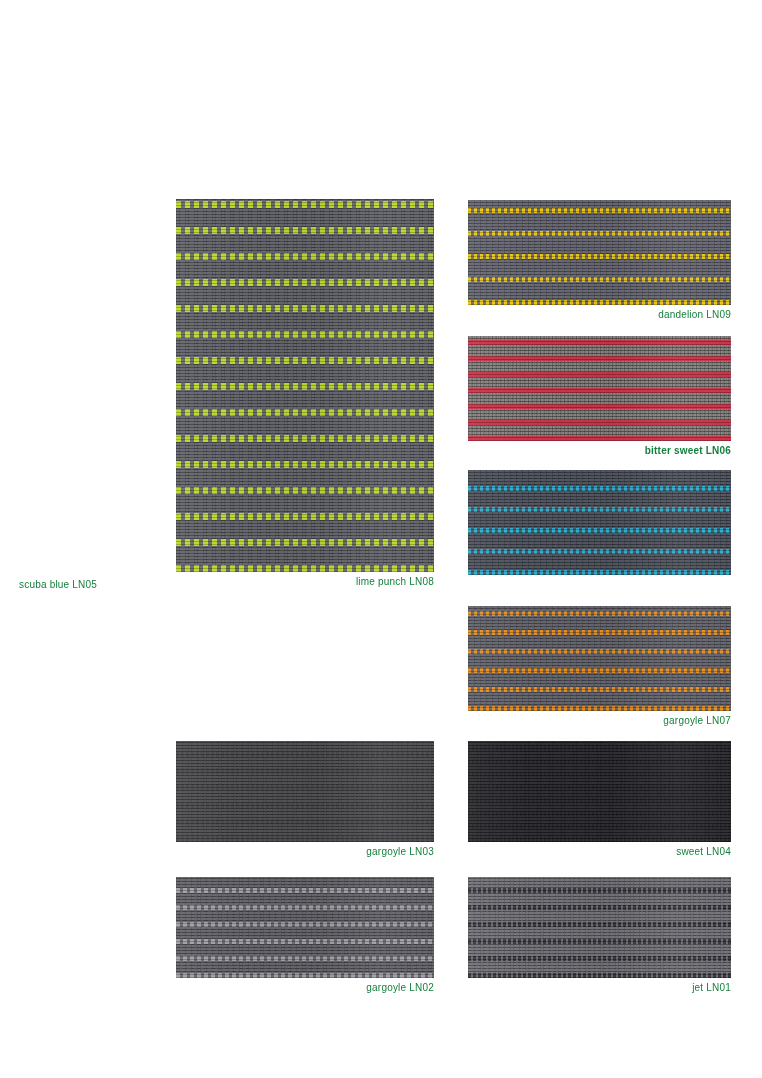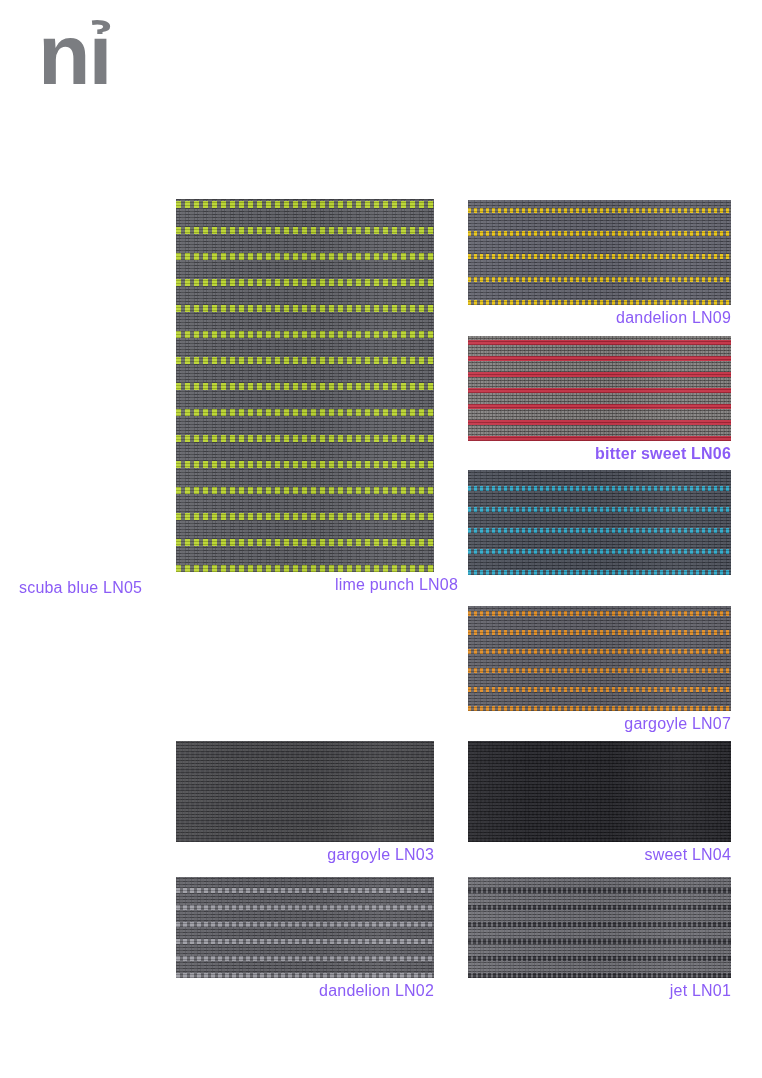--- a/index.html
+++ b/index.html
@@ -58,44 +58,43 @@
        rgba(255,255,255,0.045) 0%,
        rgba(255,255,255,0.00) 22%,
        rgba(0,0,0,0.035) 55%,
        rgba(255,255,255,0.035) 80%,
        rgba(255,255,255,0.00) 100%);
   }
   .swatch-label {
     position: absolute;
     right: 0;
     white-space: nowrap;
-    font-size: 16px;
+    font-size: 10px;
     letter-spacing: 0.2px;
-    color: #8b5cf6;
+    color: #15803d;
     font-family: "Liberation Sans", sans-serif;
   }
 </style>
 </head>
 <body>
 
 <div id="title-block">
-  <span class="title-line" id="title-line-2">nỉ</span>
 </div>
 
 <div id="swatch-gallery">
     <div class="swatch-plate" style="left: 176px; top: 199px; width: 258px; height: 373px;">
       <div class="swatch" style="background: rgb(92, 93, 99);">
         <div class="weave" style="background: repeating-linear-gradient(90deg, rgb(76, 77, 83) 0px, rgb(76, 77, 83) 1px, rgba(0, 0, 0, 0) 1px, rgba(0, 0, 0, 0) 3px), repeating-linear-gradient(0deg, rgba(0, 0, 0, 0.22) 0px, rgba(0, 0, 0, 0.22) 1px, rgba(255, 255, 255, 0.05) 1px, rgba(255, 255, 255, 0.05) 3px), linear-gradient(rgb(92, 93, 99), rgb(92, 93, 99)); background-blend-mode: normal, overlay, normal;"></div>
         <div class="stripes" style="background: repeating-linear-gradient(0deg, rgb(184, 211, 42) 0px, rgb(184, 211, 42) 7px, rgba(0, 0, 0, 0) 7px, rgba(0, 0, 0, 0) 26px); opacity: 1;"></div>
         <div class="stripes" style="background: repeating-linear-gradient(90deg, rgba(0, 0, 0, 0) 0px, rgba(0, 0, 0, 0) 5px, rgb(92, 93, 99) 5px, rgb(92, 93, 99) 9px); opacity: 0.92;"></div>
         <div class="weave" style="background: repeating-linear-gradient(0deg, rgba(0, 0, 0, 0.2) 0px, rgba(0, 0, 0, 0.2) 1px, rgba(255, 255, 255, 0.06) 1px, rgba(255, 255, 255, 0.06) 3px);"></div>
         <div class="sheen"></div>
       </div>
     </div>
-    <div class="swatch-label" style="position: absolute; left: 0px; top: 576px; width: 434px; text-align: right; padding-left: 24px;">lime punch LN08</div>
+    <div class="swatch-label" style="position: absolute; left: 0px; top: 576px; width: 434px; text-align: right;">lime punch LN08</div>
     <div class="swatch-plate" style="left: 468px; top: 200px; width: 263px; height: 105px;">
       <div class="swatch" style="background: rgb(94, 95, 105);">
         <div class="weave" style="background: repeating-linear-gradient(90deg, rgb(78, 79, 89) 0px, rgb(78, 79, 89) 1px, rgba(0, 0, 0, 0) 1px, rgba(0, 0, 0, 0) 3px), repeating-linear-gradient(0deg, rgba(0, 0, 0, 0.22) 0px, rgba(0, 0, 0, 0.22) 1px, rgba(255, 255, 255, 0.05) 1px, rgba(255, 255, 255, 0.05) 3px), linear-gradient(rgb(94, 95, 105), rgb(94, 95, 105)); background-blend-mode: normal, overlay, normal;"></div>
         <div class="stripes" style="background: repeating-linear-gradient(0deg, rgb(232, 194, 14) 0px, rgb(232, 194, 14) 5px, rgba(0, 0, 0, 0) 5px, rgba(0, 0, 0, 0) 23px); opacity: 1;"></div>
         <div class="stripes" style="background: repeating-linear-gradient(90deg, rgba(0, 0, 0, 0) 0px, rgba(0, 0, 0, 0) 3px, rgb(94, 95, 105) 3px, rgb(94, 95, 105) 6px); opacity: 0.92;"></div>
         <div class="weave" style="background: repeating-linear-gradient(0deg, rgba(0, 0, 0, 0.2) 0px, rgba(0, 0, 0, 0.2) 1px, rgba(255, 255, 255, 0.06) 1px, rgba(255, 255, 255, 0.06) 3px);"></div>
         <div class="sheen"></div>
       </div>
     </div>
     <div class="swatch-label" style="position: absolute; left: 0px; top: 309px; width: 731px; text-align: right;">dandelion LN09</div>
@@ -150,21 +149,21 @@
     <div class="swatch-label" style="position: absolute; left: 0px; top: 846px; width: 731px; text-align: right;">sweet LN04</div>
     <div class="swatch-plate" style="left: 176px; top: 877px; width: 258px; height: 101px;">
       <div class="swatch" style="background: rgb(92, 92, 98);">
         <div class="weave" style="background: repeating-linear-gradient(90deg, rgb(80, 80, 86) 0px, rgb(80, 80, 86) 1px, rgba(0, 0, 0, 0) 1px, rgba(0, 0, 0, 0) 3px), repeating-linear-gradient(0deg, rgba(0, 0, 0, 0.22) 0px, rgba(0, 0, 0, 0.22) 1px, rgba(255, 255, 255, 0.05) 1px, rgba(255, 255, 255, 0.05) 3px), linear-gradient(rgb(92, 92, 98), rgb(92, 92, 98)); background-blend-mode: normal, overlay, normal;"></div>
         <div class="stripes" style="background: repeating-linear-gradient(0deg, rgb(154, 154, 162) 0px, rgb(154, 154, 162) 5px, rgba(0, 0, 0, 0) 5px, rgba(0, 0, 0, 0) 17px); opacity: 1;"></div>
         <div class="stripes" style="background: repeating-linear-gradient(90deg, rgba(0, 0, 0, 0) 0px, rgba(0, 0, 0, 0) 4px, rgb(92, 92, 98) 4px, rgb(92, 92, 98) 7px); opacity: 0.92;"></div>
         <div class="weave" style="background: repeating-linear-gradient(0deg, rgba(0, 0, 0, 0.2) 0px, rgba(0, 0, 0, 0.2) 1px, rgba(255, 255, 255, 0.06) 1px, rgba(255, 255, 255, 0.06) 3px);"></div>
         <div class="sheen"></div>
       </div>
     </div>
-    <div class="swatch-label" style="position: absolute; left: 0px; top: 982px; width: 434px; text-align: right;">dandelion LN02</div>
+    <div class="swatch-label" style="position: absolute; left: 0px; top: 982px; width: 434px; text-align: right;">gargoyle LN02</div>
     <div class="swatch-plate" style="left: 468px; top: 877px; width: 263px; height: 101px;">
       <div class="swatch" style="background: rgb(106, 106, 112);">
         <div class="weave" style="background: repeating-linear-gradient(90deg, rgb(94, 94, 100) 0px, rgb(94, 94, 100) 1px, rgba(0, 0, 0, 0) 1px, rgba(0, 0, 0, 0) 3px), repeating-linear-gradient(0deg, rgba(0, 0, 0, 0.22) 0px, rgba(0, 0, 0, 0.22) 1px, rgba(255, 255, 255, 0.05) 1px, rgba(255, 255, 255, 0.05) 3px), linear-gradient(rgb(106, 106, 112), rgb(106, 106, 112)); background-blend-mode: normal, overlay, normal;"></div>
         <div class="stripes" style="background: repeating-linear-gradient(0deg, rgb(47, 47, 53) 0px, rgb(47, 47, 53) 5px, rgba(0, 0, 0, 0) 5px, rgba(0, 0, 0, 0) 17px); opacity: 1;"></div>
         <div class="stripes" style="background: repeating-linear-gradient(90deg, rgba(0, 0, 0, 0) 0px, rgba(0, 0, 0, 0) 3px, rgb(106, 106, 112) 3px, rgb(106, 106, 112) 5px); opacity: 0.92;"></div>
         <div class="weave" style="background: repeating-linear-gradient(0deg, rgba(0, 0, 0, 0.2) 0px, rgba(0, 0, 0, 0.2) 1px, rgba(255, 255, 255, 0.06) 1px, rgba(255, 255, 255, 0.06) 3px);"></div>
         <div class="sheen"></div>
       </div>
     </div>
     <div class="swatch-label" style="position: absolute; left: 0px; top: 982px; width: 731px; text-align: right;">jet LN01</div>

